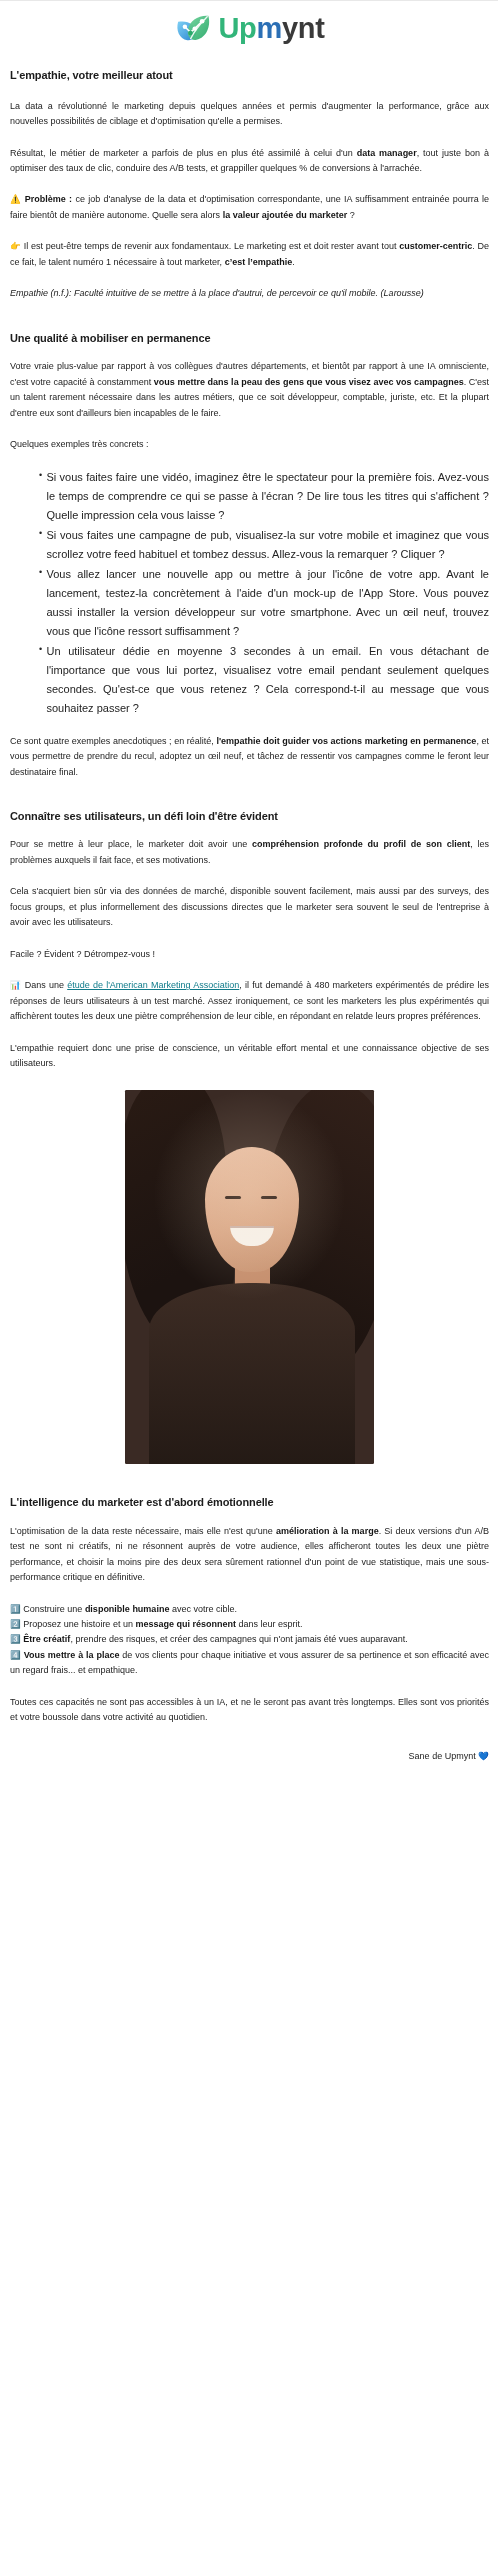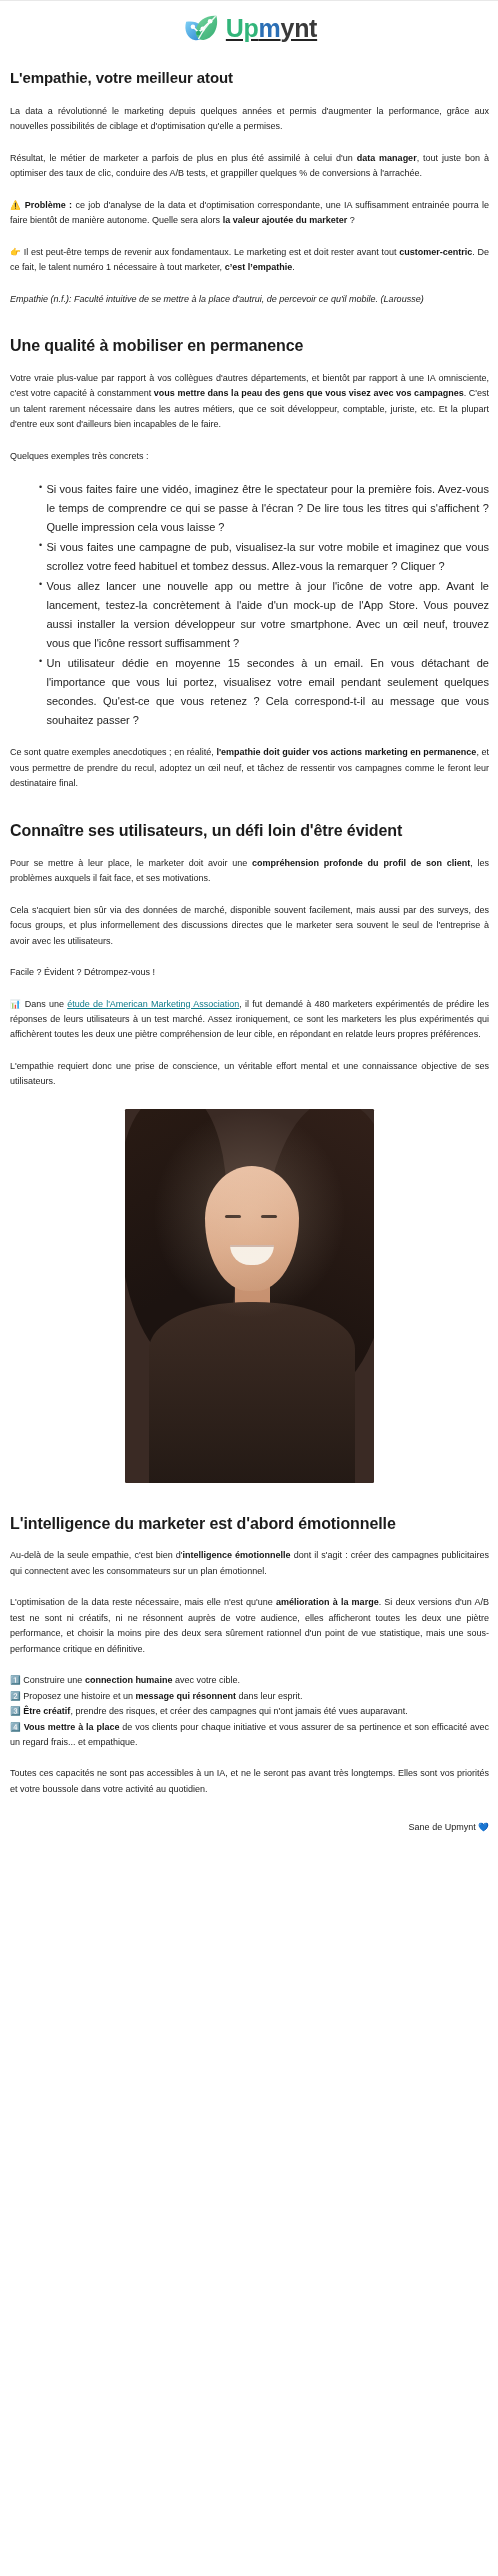--- a/index.html
+++ b/index.html
@@ -30,45 +30,44 @@
     padding: 11.2px 0 7.5px 0;
     text-align: center;
   }
   .logo-wrap {
     display: inline-flex;
     align-items: center;
     gap: 5px;
   }
   .logo-mark { display: block; }
   .logo-word {
-    font-size: 25px;
+    font-size: 29px;
     font-weight: 700;
     letter-spacing: -0.3px;
     line-height: 1;
     display: flex;
     align-items: flex-start;
-    text-decoration: underline;
   }
   .logo-up { color: #32b57a; }
   .logo-m { color: #2b6fb5; }
   .logo-ynt { color: #3a3a3a; }
 
   .content {
     padding: 0 10px 0 10px;
   }
   h1.title {
-    font-size: 15px;
+    font-size: 11px;
     font-weight: 700;
     color: #1c1c1c;
     margin: 15px 0 16px 0;
     line-height: 1.3;
     letter-spacing: -0.1px;
   }
   h2.section {
-    font-size: 16px;
+    font-size: 11px;
     font-weight: 700;
     color: #1c1c1c;
     margin: 29px 0 13.7px 0;
     line-height: 1.3;
     letter-spacing: -0.1px;
   }
   p.para {
     font-size: 9px;
     line-height: 1.72;
     margin: 14px 0 16px 0;
@@ -261,21 +260,21 @@
     <p class="para">
       <span>Votre vraie plus-value par rapport à vos collègues d'autres départements, et bientôt par rapport à une IA omnisciente, c'est votre capacité à constamment </span><strong>vous mettre dans la peau des gens que vous visez avec vos campagnes</strong><span>. C'est un talent rarement nécessaire dans les autres métiers, que ce soit développeur, comptable, juriste, etc. Et la plupart d'entre eux sont d'ailleurs bien incapables de le faire.</span>
     </p>
 
     <p class="para">Quelques exemples très concrets :</p>
 
     <ul class="bullets">
       <li>Si vous faites faire une vidéo, imaginez être le spectateur pour la première fois. Avez-vous le temps de comprendre ce qui se passe à l'écran ? De lire tous les titres qui s'affichent ? Quelle impression cela vous laisse ?</li>
       <li>Si vous faites une campagne de pub, visualisez-la sur votre mobile et imaginez que vous scrollez votre feed habituel et tombez dessus. Allez-vous la remarquer ? Cliquer ?</li>
       <li>Vous allez lancer une nouvelle app ou mettre à jour l'icône de votre app. Avant le lancement, testez-la concrètement à l'aide d'un mock-up de l'App Store. Vous pouvez aussi installer la version développeur sur votre smartphone. Avec un œil neuf, trouvez vous que l'icône ressort suffisamment ?</li>
-      <li>Un utilisateur dédie en moyenne 15 secondes à un email. En vous détachant de l'importance que vous lui portez, visualisez votre email pendant seulement quelques secondes. Qu'est-ce que vous retenez ? Cela correspond-t-il au message que vous souhaitez passer ?</li>
+      <li>Un utilisateur dédie en moyenne 3 secondes à un email. En vous détachant de l'importance que vous lui portez, visualisez votre email pendant seulement quelques secondes. Qu'est-ce que vous retenez ? Cela correspond-t-il au message que vous souhaitez passer ?</li>
     </ul>
 
     <p class="para">
       <span>Ce sont quatre exemples anecdotiques ; en réalité, </span><strong>l'empathie doit guider vos actions marketing en permanence</strong><span>, et vous permettre de prendre du recul, adoptez un œil neuf, et tâchez de ressentir vos campagnes comme le feront leur destinataire final.</span>
     </p>
 
     <h2 class="section">Connaître ses utilisateurs, un défi loin d'être évident</h2>
 
     <p class="para">
       <span>Pour se mettre à leur place, le marketer doit avoir une </span><strong>compréhension profonde du profil de son client</strong><span>, les problèmes auxquels il fait face, et ses motivations.</span>
@@ -301,33 +300,30 @@
         <div class="ph-eye-l"></div>
         <div class="ph-eye-r"></div>
         <div class="ph-smile"></div>
         <div class="ph-body"></div>
         <div class="ph-light"></div>
       </div>
     </div>
 
     <h2 class="section">L'intelligence du marketer est d'abord émotionnelle</h2>
 
-    <p class="para">
-      <span>Au-delà de la seule empathie, c'est bien d'</span><strong>intelligence émotionnelle</strong><span> dont il s'agit : créer des campagnes publicitaires qui connectent avec les consommateurs sur un plan émotionnel.</span>
-    </p>
 
 
     <p class="para">
       <span>L'optimisation de la data reste nécessaire, mais elle n'est qu'une </span><strong>amélioration à la marge</strong><span>. Si deux versions d'un A/B test ne sont ni créatifs, ni ne résonnent auprès de votre audience, elles afficheront toutes les deux une piètre performance, et choisir la moins pire des deux sera sûrement rationnel d'un point de vue statistique, mais une sous-performance critique en définitive.</span>
     </p>
 
 
     <ul class="numbered">
       <li>
-        <span class="emoji">1️⃣</span><span> Construire une </span><strong>connection humaine</strong><span> avec votre cible.</span>
+        <span class="emoji">1️⃣</span><span> Construire une </span><strong>disponible humaine</strong><span> avec votre cible.</span>
       </li>
       <li>
         <span class="emoji">2️⃣</span><span> Proposez une histoire et un </span><strong>message qui résonnent</strong><span> dans leur esprit.</span>
       </li>
       <li>
         <span class="emoji">3️⃣</span><span> </span><strong>Être créatif</strong><span>, prendre des risques, et créer des campagnes qui n'ont jamais été vues auparavant.</span>
       </li>
       <li>
         <span class="emoji">4️⃣</span><span> </span><strong>Vous mettre à la place</strong><span> de vos clients pour chaque initiative et vous assurer de sa pertinence et son efficacité avec un regard frais... et empathique.</span>
       </li>

